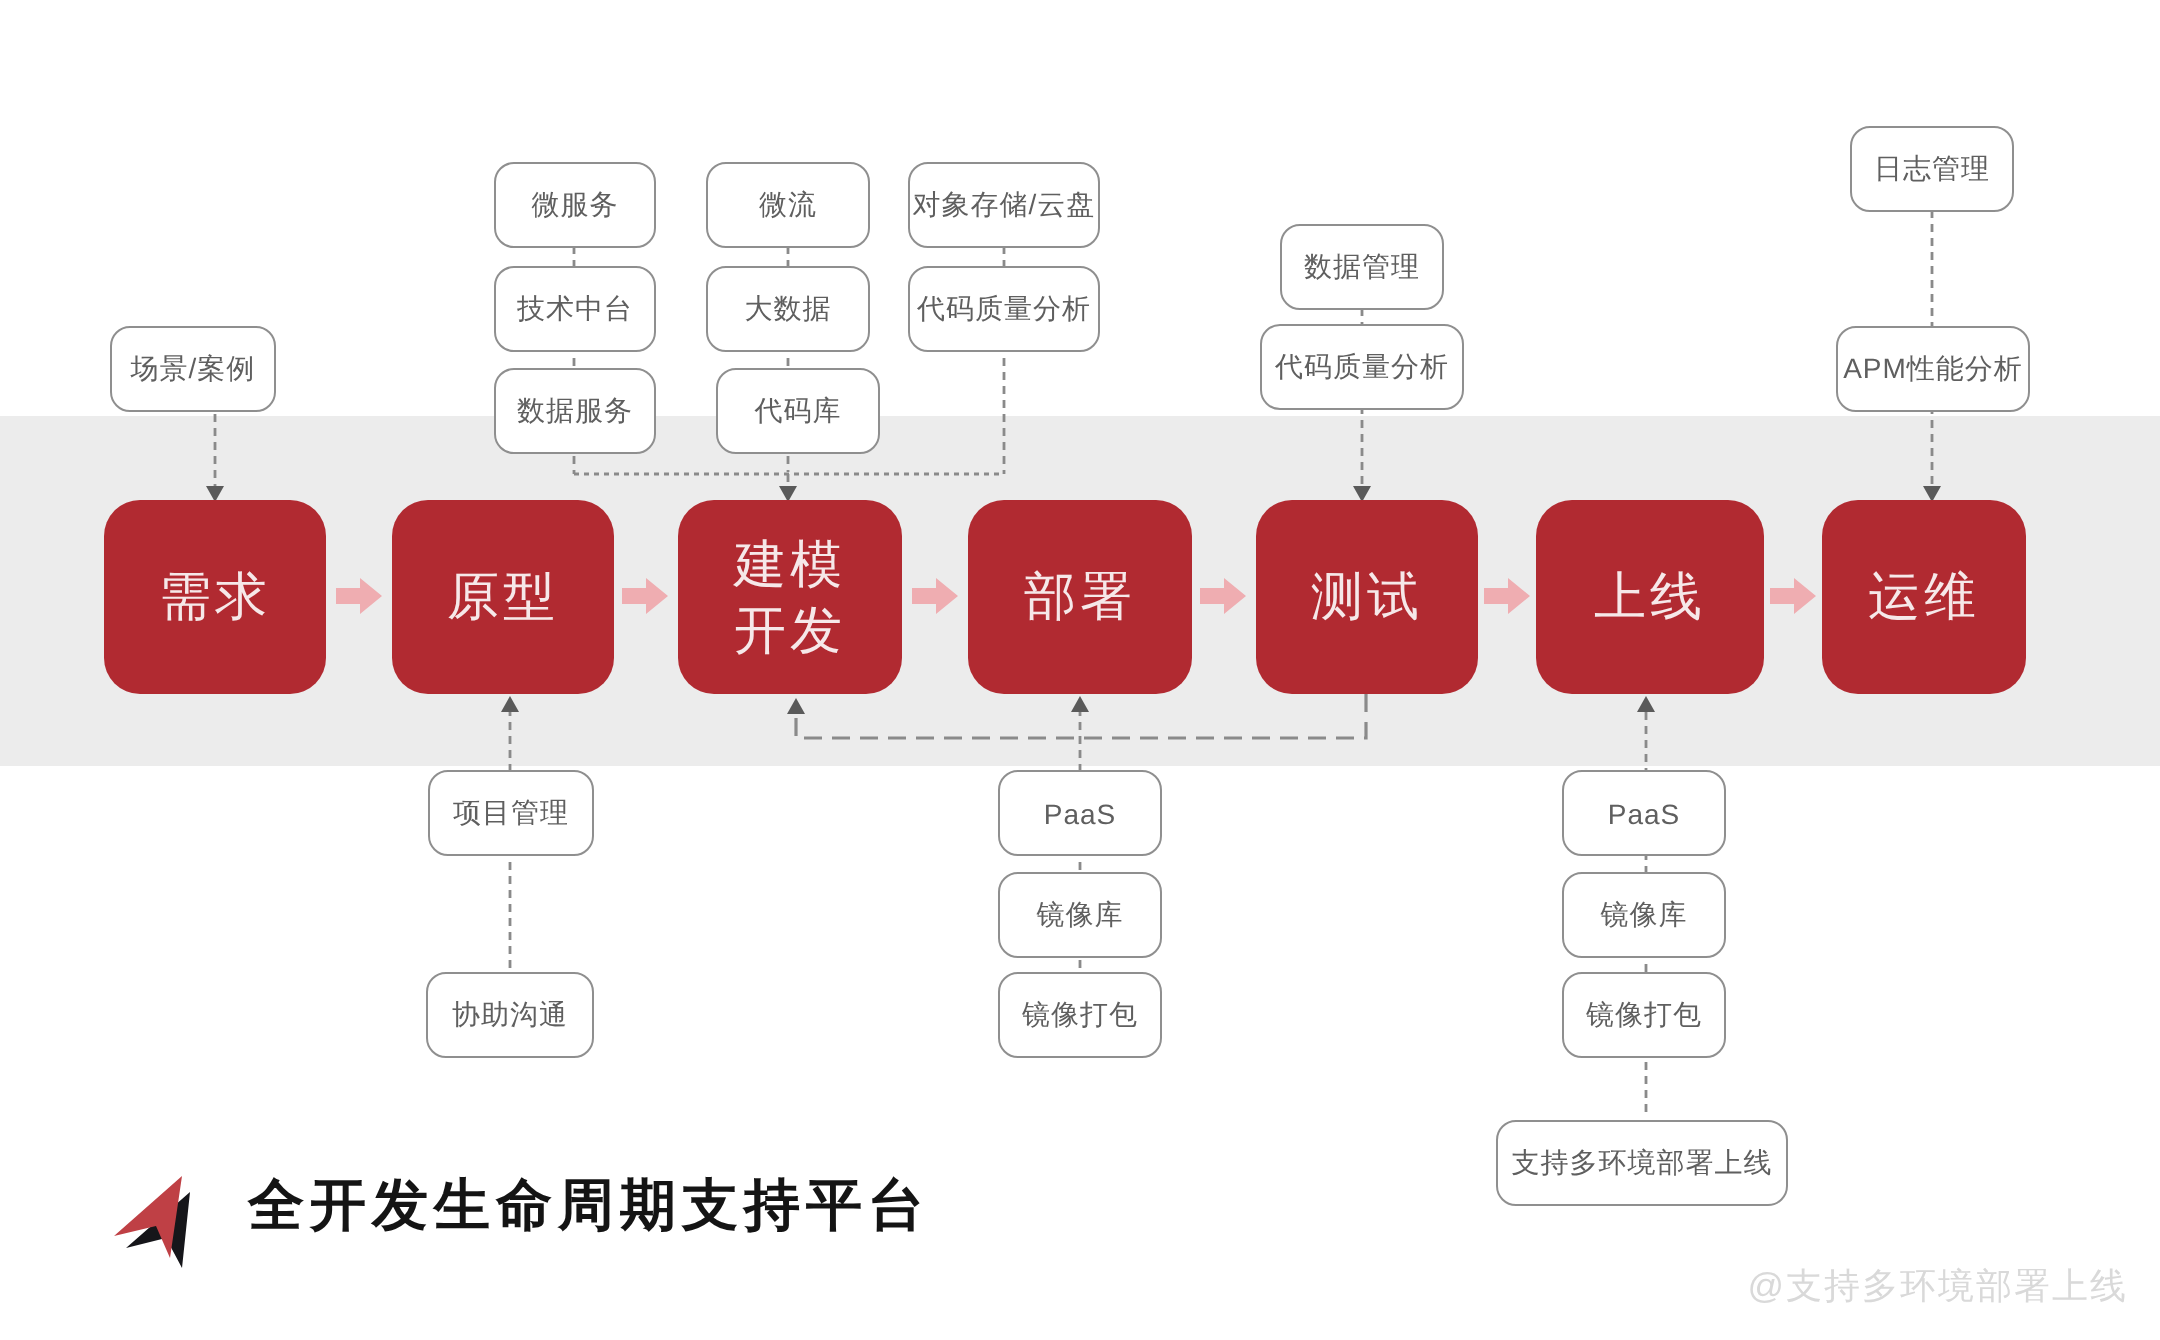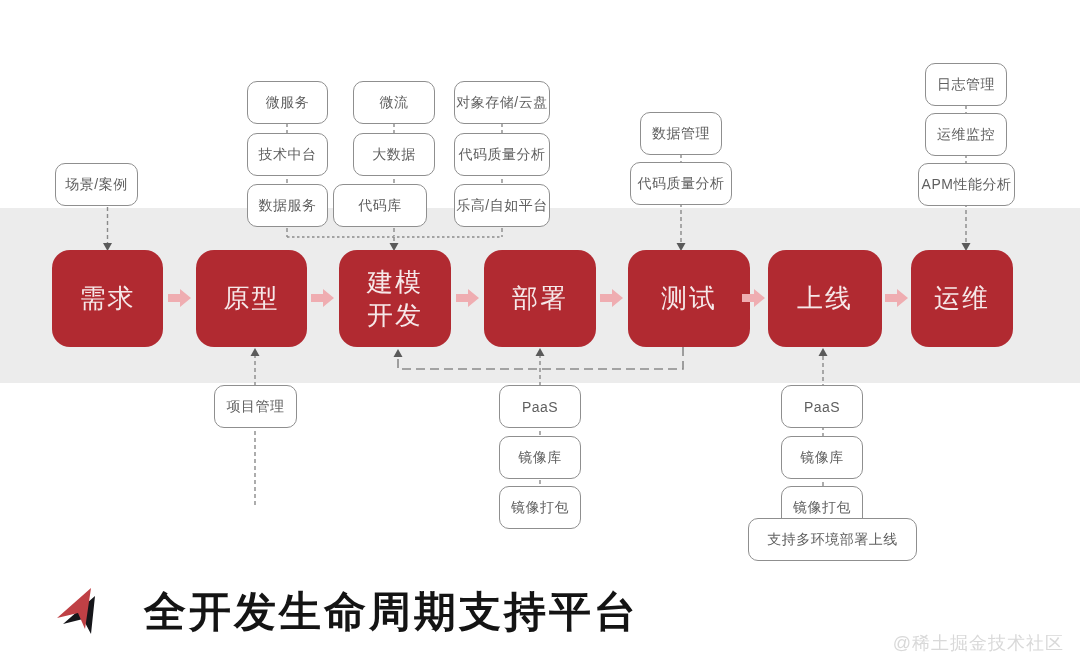--- a/index.html
+++ b/index.html
@@ -17,22 +17,22 @@
   }
   .stage{
     position:absolute;top:250px;height:97px;box-sizing:border-box;
     background:#b12a31;border-radius:18px;
     display:flex;align-items:center;justify-content:center;text-align:center;
     color:#f6e8e9;font-size:26px;letter-spacing:2px;white-space:pre-line;line-height:1.25;
   }
   .flow{position:absolute;top:287px;}
   .footer-logo{position:absolute;left:50px;top:584px;}
   .footer-title{
-    position:absolute;left:124px;top:584px;font-size:42px;font-weight:700;
-    color:#141414;letter-spacing:3px;white-space:nowrap;margin-left:20px;
+    position:absolute;left:124px;top:584px;font-size:28px;font-weight:700;
+    color:#141414;letter-spacing:3px;white-space:nowrap;
   }
   .watermark{
     position:absolute;right:16px;top:631px;font-size:18px;color:#d9d9d9;
     letter-spacing:1px;white-space:nowrap;
   }
 </style>
 </head>
 <body>
 
 <div class="canvas">
@@ -67,50 +67,49 @@
   </svg>
 
   <div class="sbox" style="left:55px;top:163px;width:83px">场景/案例</div>
 
   <div class="sbox" style="left:247px;top:81px;width:81px">微服务</div>
   <div class="sbox" style="left:247px;top:133px;width:81px">技术中台</div>
   <div class="sbox" style="left:247px;top:184px;width:81px">数据服务</div>
 
   <div class="sbox" style="left:353px;top:81px;width:82px">微流</div>
   <div class="sbox" style="left:353px;top:133px;width:82px">大数据</div>
-  <div class="sbox" style="left:333px;top:184px;width:94px">代码库</div>
+  <div class="sbox" style="left:358px;top:184px;width:82px">代码库</div>
 
   <div class="sbox" style="left:454px;top:81px;width:96px">对象存储/云盘</div>
   <div class="sbox" style="left:454px;top:133px;width:96px">代码质量分析</div>
-  <div class="sbox" style="left:454px;top:184px;width:96px">乐高/自如平台</div>
 
   <div class="sbox" style="left:640px;top:112px;width:82px">数据管理</div>
   <div class="sbox" style="left:630px;top:162px;width:102px">代码质量分析</div>
 
   <div class="sbox" style="left:925px;top:63px;width:82px">日志管理</div>
-  <div class="sbox" style="left:925px;top:113px;width:82px">运维监控</div>
   <div class="sbox" style="left:918px;top:163px;width:97px">APM性能分析</div>
 
   <div class="sbox" style="left:214px;top:385px;width:83px">项目管理</div>
+  <div class="sbox" style="left:213px;top:486px;width:84px">协助沟通</div>
 
   <div class="sbox" style="left:499px;top:385px;width:82px">PaaS</div>
   <div class="sbox" style="left:499px;top:436px;width:82px">镜像库</div>
   <div class="sbox" style="left:499px;top:486px;width:82px">镜像打包</div>
 
   <div class="sbox" style="left:781px;top:385px;width:82px">PaaS</div>
   <div class="sbox" style="left:781px;top:436px;width:82px">镜像库</div>
   <div class="sbox" style="left:781px;top:486px;width:82px">镜像打包</div>
-  <div class="sbox" style="left:748px;top:518px;width:169px">支持多环境部署上线</div>
+  <div class="sbox" style="left:748px;top:560px;width:146px">支持多环境部署上线</div>
 
   <div class="stage" style="left:52px;width:111px">需求</div>
   <div class="stage" style="left:196px;width:111px">原型</div>
   <div class="stage" style="left:339px;width:112px">建模
 开发</div>
   <div class="stage" style="left:484px;width:112px">部署</div>
-  <div class="stage" style="left:628px;width:122px">测试</div>
+  <div class="stage" style="left:628px;width:111px">测试</div>
   <div class="stage" style="left:768px;width:114px">上线</div>
   <div class="stage" style="left:911px;width:102px">运维</div>
 
   <svg class="flow" style="left:168px" width="24" height="22" viewBox="0 0 24 22">
       <polygon fill="#efadb1" points="0,7 12,7 12,2 23,11 12,20 12,15 0,15"></polygon>
     </svg>
   <svg class="flow" style="left:311px" width="24" height="22" viewBox="0 0 24 22">
       <polygon fill="#efadb1" points="0,7 12,7 12,2 23,11 12,20 12,15 0,15"></polygon>
     </svg>
   <svg class="flow" style="left:456px" width="24" height="22" viewBox="0 0 24 22">
@@ -125,15 +124,15 @@
   <svg class="flow" style="left:885px" width="24" height="22" viewBox="0 0 24 22">
       <polygon fill="#efadb1" points="0,7 12,7 12,2 23,11 12,20 12,15 0,15"></polygon>
     </svg>
 
   <svg class="footer-logo" width="56" height="54" viewBox="0 0 56 54">
     <polygon fill="#16161a" points="45,12 13,40 33,35 41,50"></polygon>
     <polygon fill="#bf4045" points="41,4 7,34 28,29 35,45"></polygon>
   </svg>
   <div class="footer-title">全开发生命周期支持平台</div>
 
-  <div class="watermark">@稀土掘金技术社区</div>
+  <div class="watermark">@支持多环境部署上线</div>
 
 </div>
 
 </body></html>

